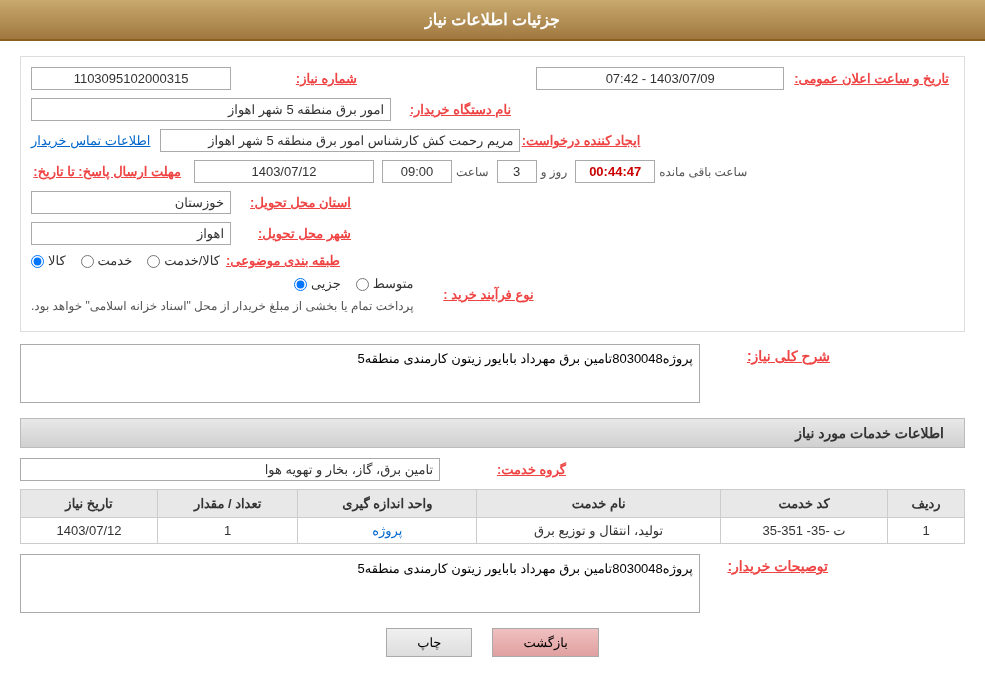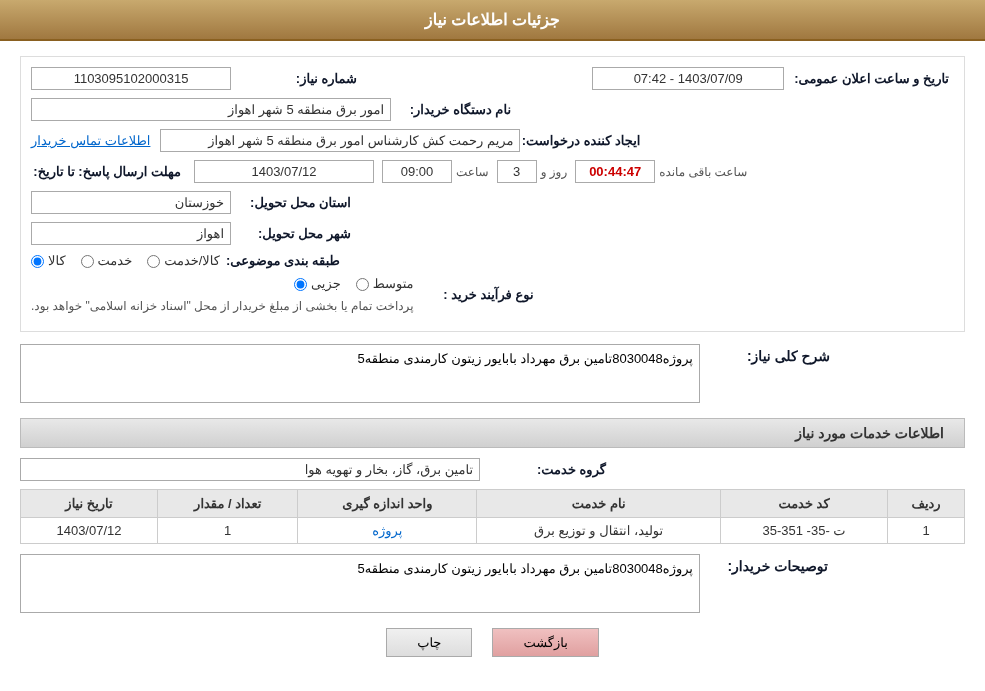--- a/index.html
+++ b/index.html
@@ -34,39 +34,40 @@
       margin-bottom: 15px;
       background: #fff;
     }
     .form-row {
       display: flex;
       align-items: center;
       margin-bottom: 8px;
       justify-content: flex-end;
     }
     .field-label {
-      color: #0f172a;
+      color: #ef4444;
       font-weight: bold;
       white-space: nowrap;
       margin-right: 5px;
       min-width: 120px;
       text-align: right;
+      text-decoration: underline;
     }
     .field-value {
       border: 1px solid #aaa;
       padding: 3px 18px;
       background: #fff;
       min-height: 22px;
       display: inline-block;
     }
     .field-wide {
       width: 320px;
     }
     .field-medium {
-      width: 192px;
+      width: 248px;
     }
     .date-field {
       border: 1px solid #aaa;
       padding: 3px 6px;
       background: #fff;
       width: 180px;
       text-align: center;
     }
     .date-announce {
       display: flex;
@@ -154,21 +155,21 @@
     }
     .service-table td {
       border: 1px solid #ccc;
       padding: 5px 8px;
       text-align: center;
     }
     .group-field {
       border: 1px solid #aaa;
       padding: 3px 6px;
       background: #fff;
-      width: 460px;
+      width: 420px;
     }
     .btn-bar {
       display: flex;
       justify-content: center;
       gap: 20px;
       margin-top: 15px;
       padding-bottom: 20px;
     }
     .btn {
       padding: 6px 30px;

